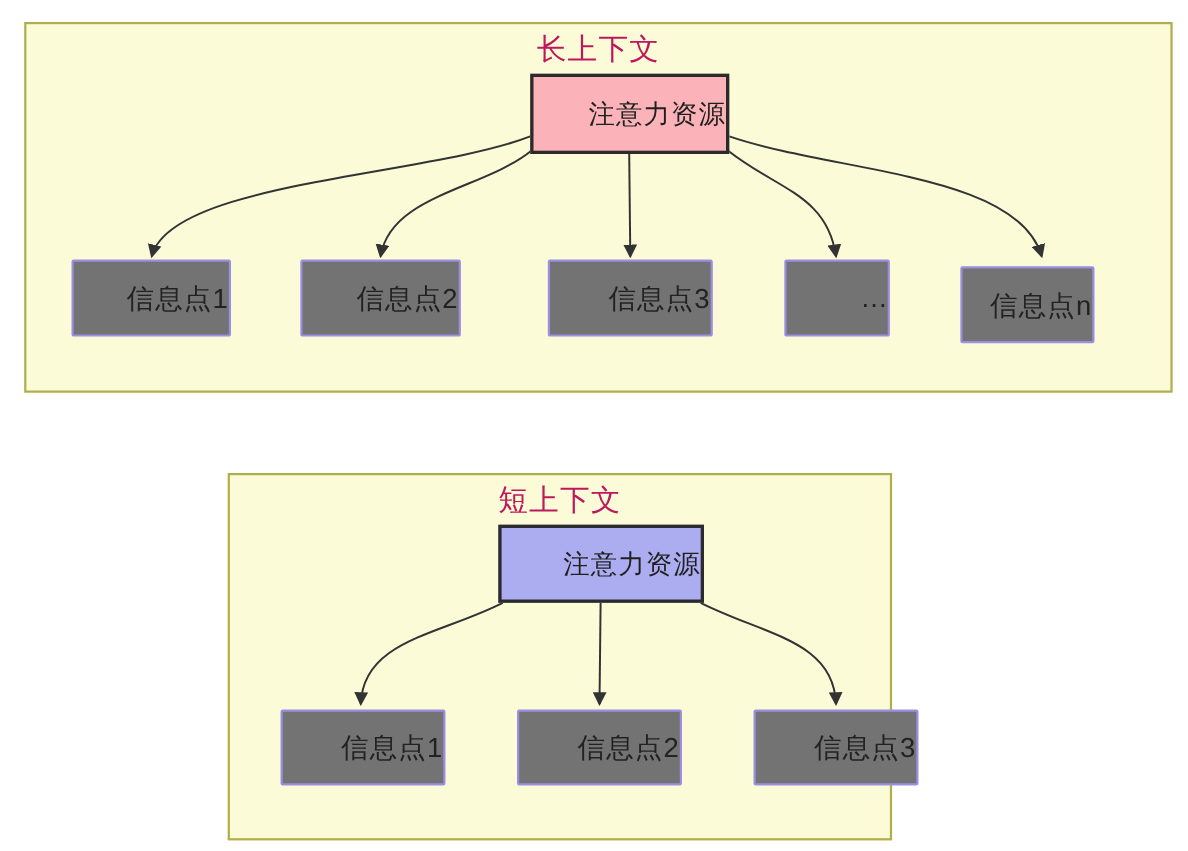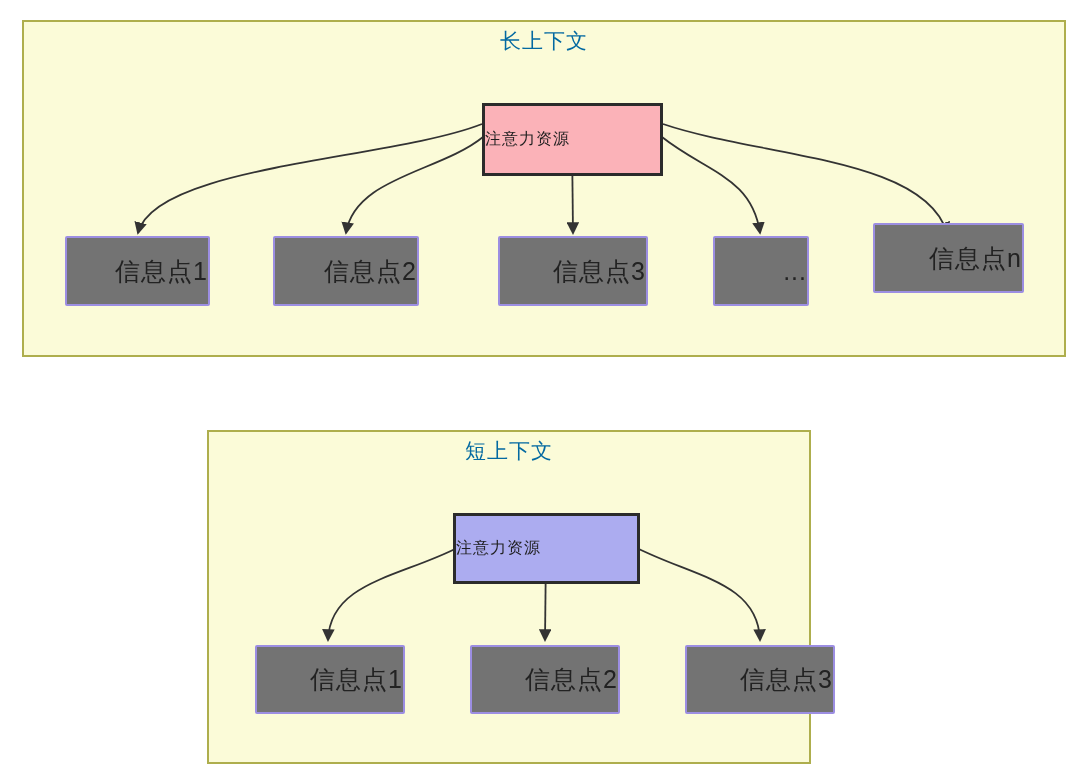--- a/index.html
+++ b/index.html
@@ -20,35 +20,34 @@
     background: #FBFBD8;
     border: 2px solid #AEAE4D;
     box-sizing: border-box;
   }
   .panel-title {
     position: absolute;
     left: 0;
     top: 5px;
     width: 100%;
     text-align: center;
-    font-size: 21px;
-    color: #0369a1;
+    font-size: 27px;
+    color: #be185d;
     letter-spacing: 1px;
   }
   .attention-node {
     position: absolute;
     box-sizing: border-box;
     border: 3px solid #2B2B2B;
     display: flex;
     align-items: center;
-    justify-content: flex-start;
-    font-size: 16px;
+    justify-content: flex-end;
+    font-size: 24px;
     color: #1f1f1f;
     letter-spacing: 1px;
-    margin-top: 36px;
   }
   .attention-red { background: #FBB2B8; }
   .attention-purple { background: #ACACF0; }
   .info-node {
     position: absolute;
     box-sizing: border-box;
     background: #737373;
     border: 2px solid #9C8EE2;
     border-radius: 2px;
     display: flex;
@@ -111,21 +110,21 @@
   </div>
   <div class="info-node" style="left:273px; top:236px; width:146px; height:70px;">
     <span>信息点2</span>
   </div>
   <div class="info-node" style="left:498px; top:236px; width:150px; height:70px;">
     <span>信息点3</span>
   </div>
   <div class="info-node" style="left:713px; top:236px; width:96px; height:70px;">
     <span>...</span>
   </div>
-  <div class="info-node" style="left:873px; top:223px; width:151px; height:70px;">
+  <div class="info-node" style="left:873px; top:242px; width:122px; height:70px;">
     <span>信息点n</span>
   </div>
 
   <div class="attention-node attention-purple" style="left:453px; top:477px; width:187px; height:71px;">
     <span>注意力资源</span>
   </div>
   <div class="info-node" style="left:255px; top:645px; width:150px; height:69px;">
     <span>信息点1</span>
   </div>
   <div class="info-node" style="left:470px; top:645px; width:150px; height:69px;">

